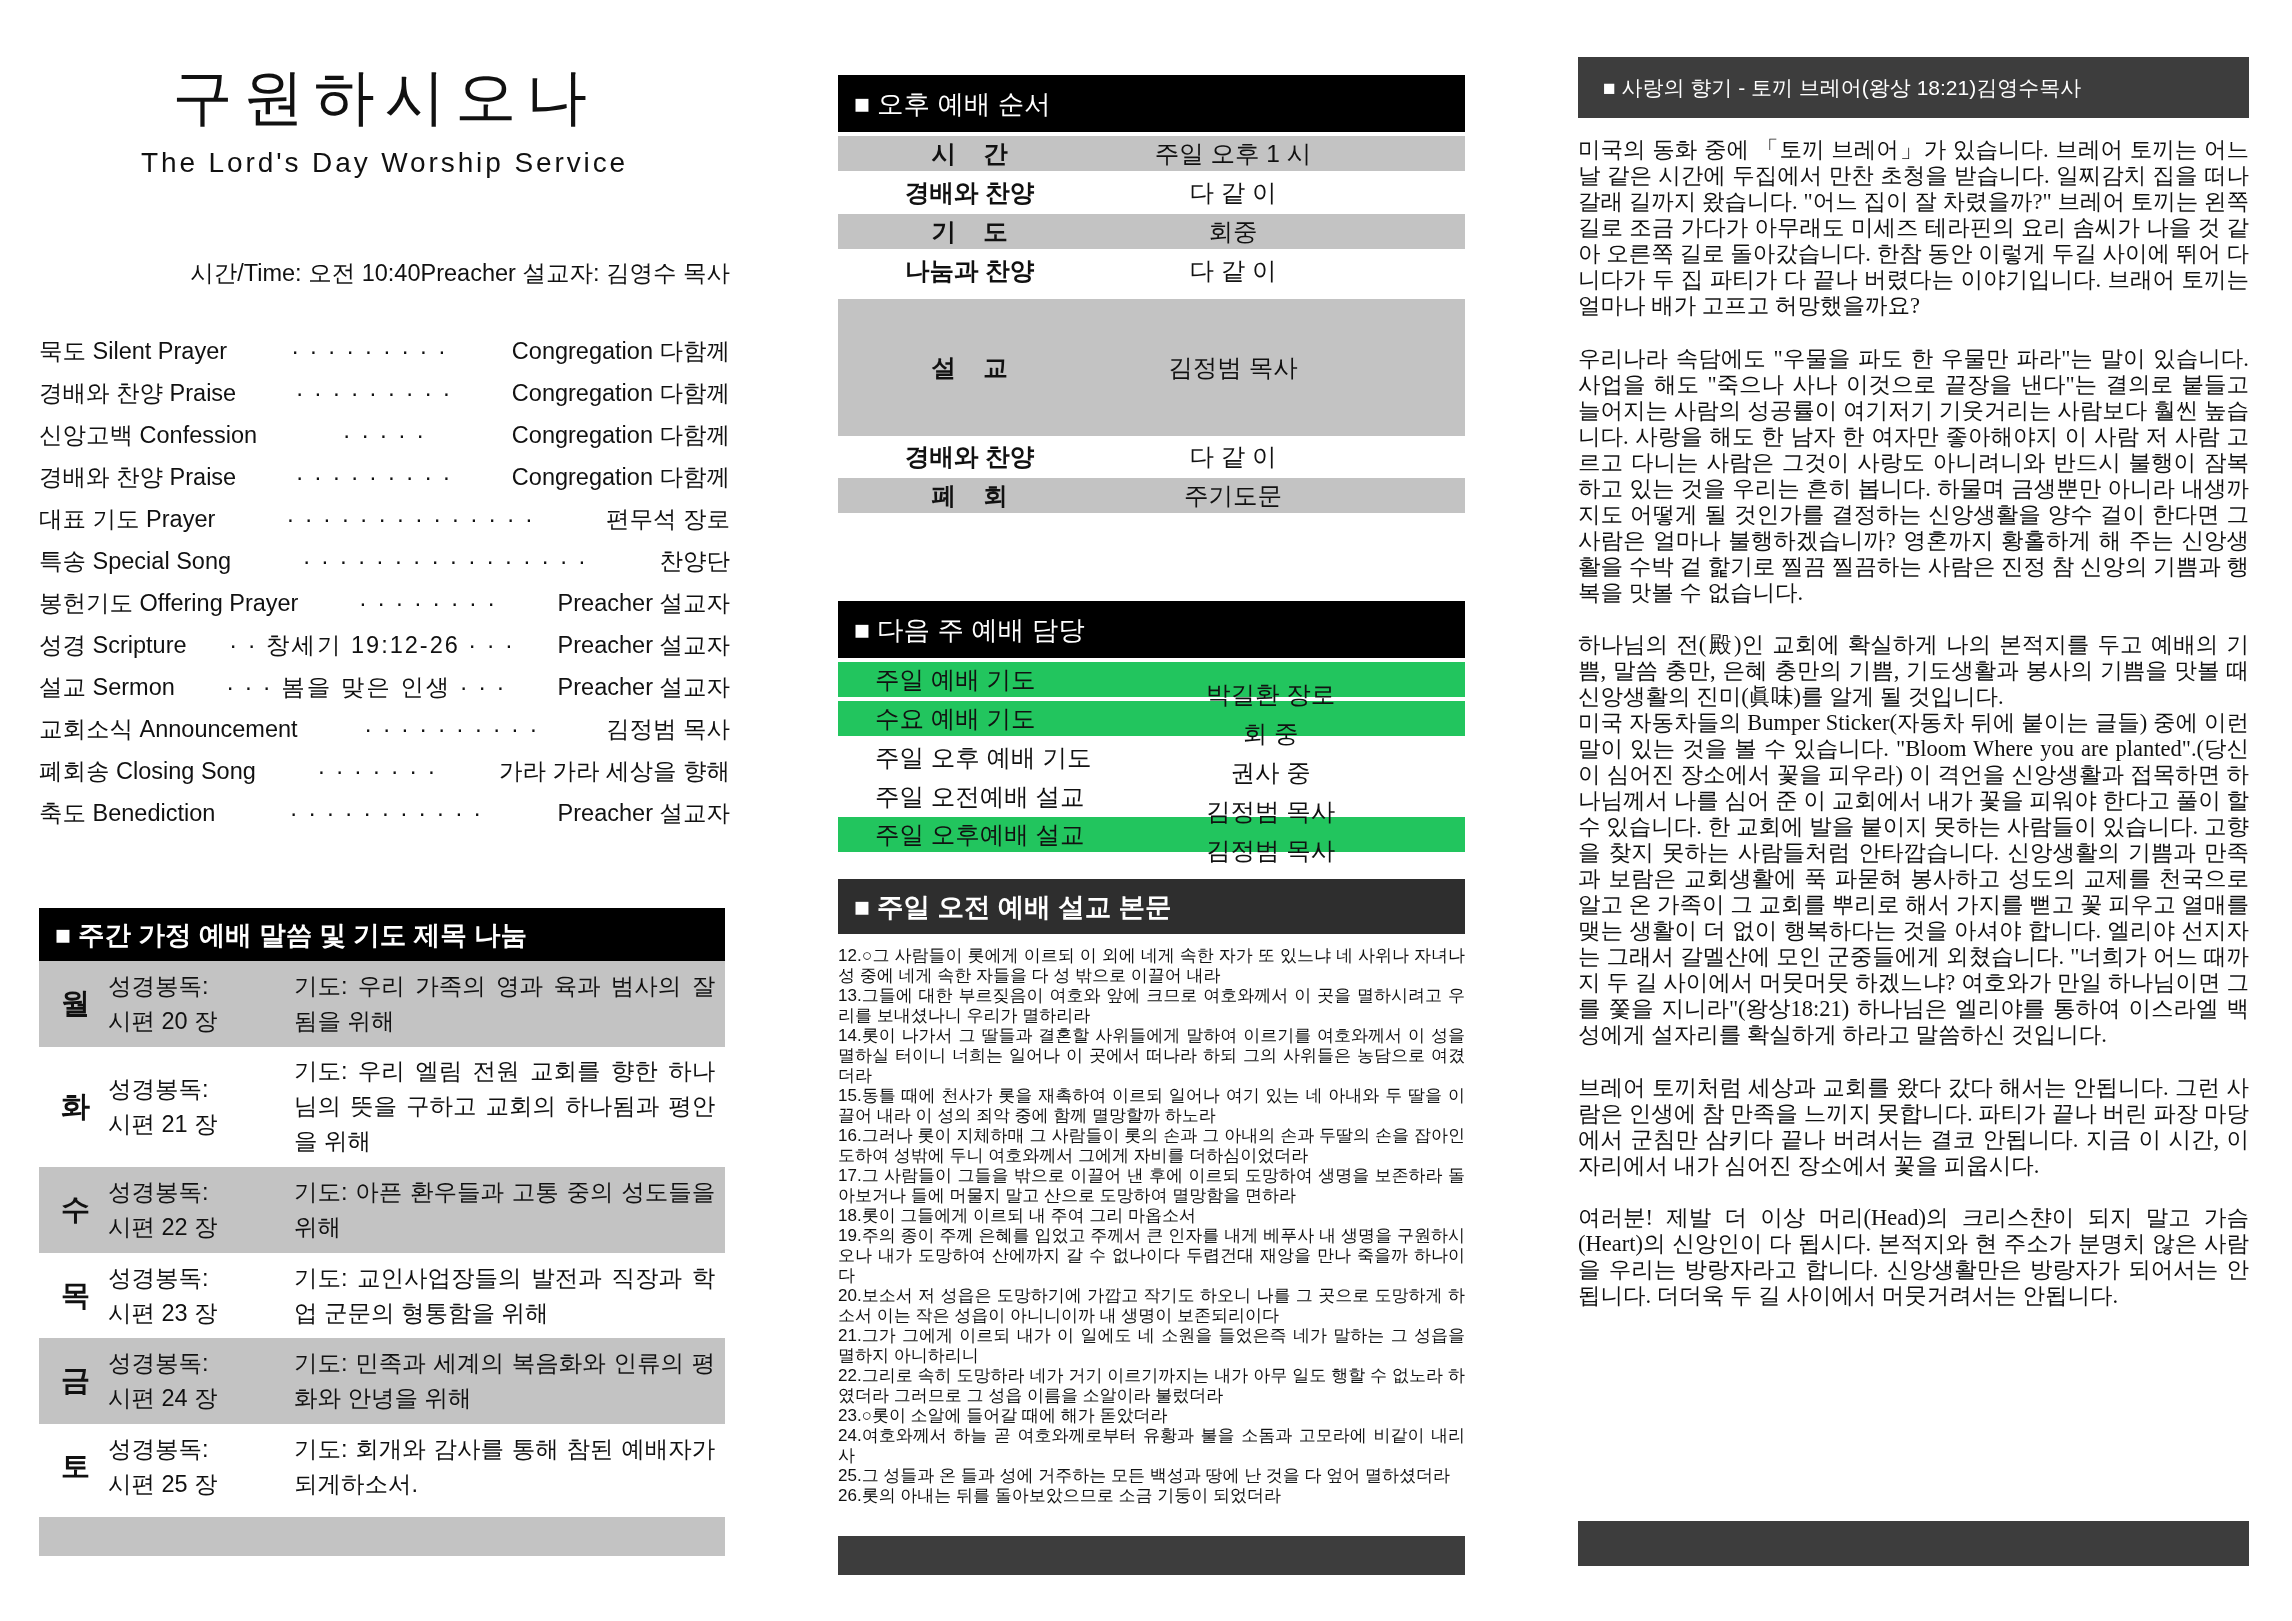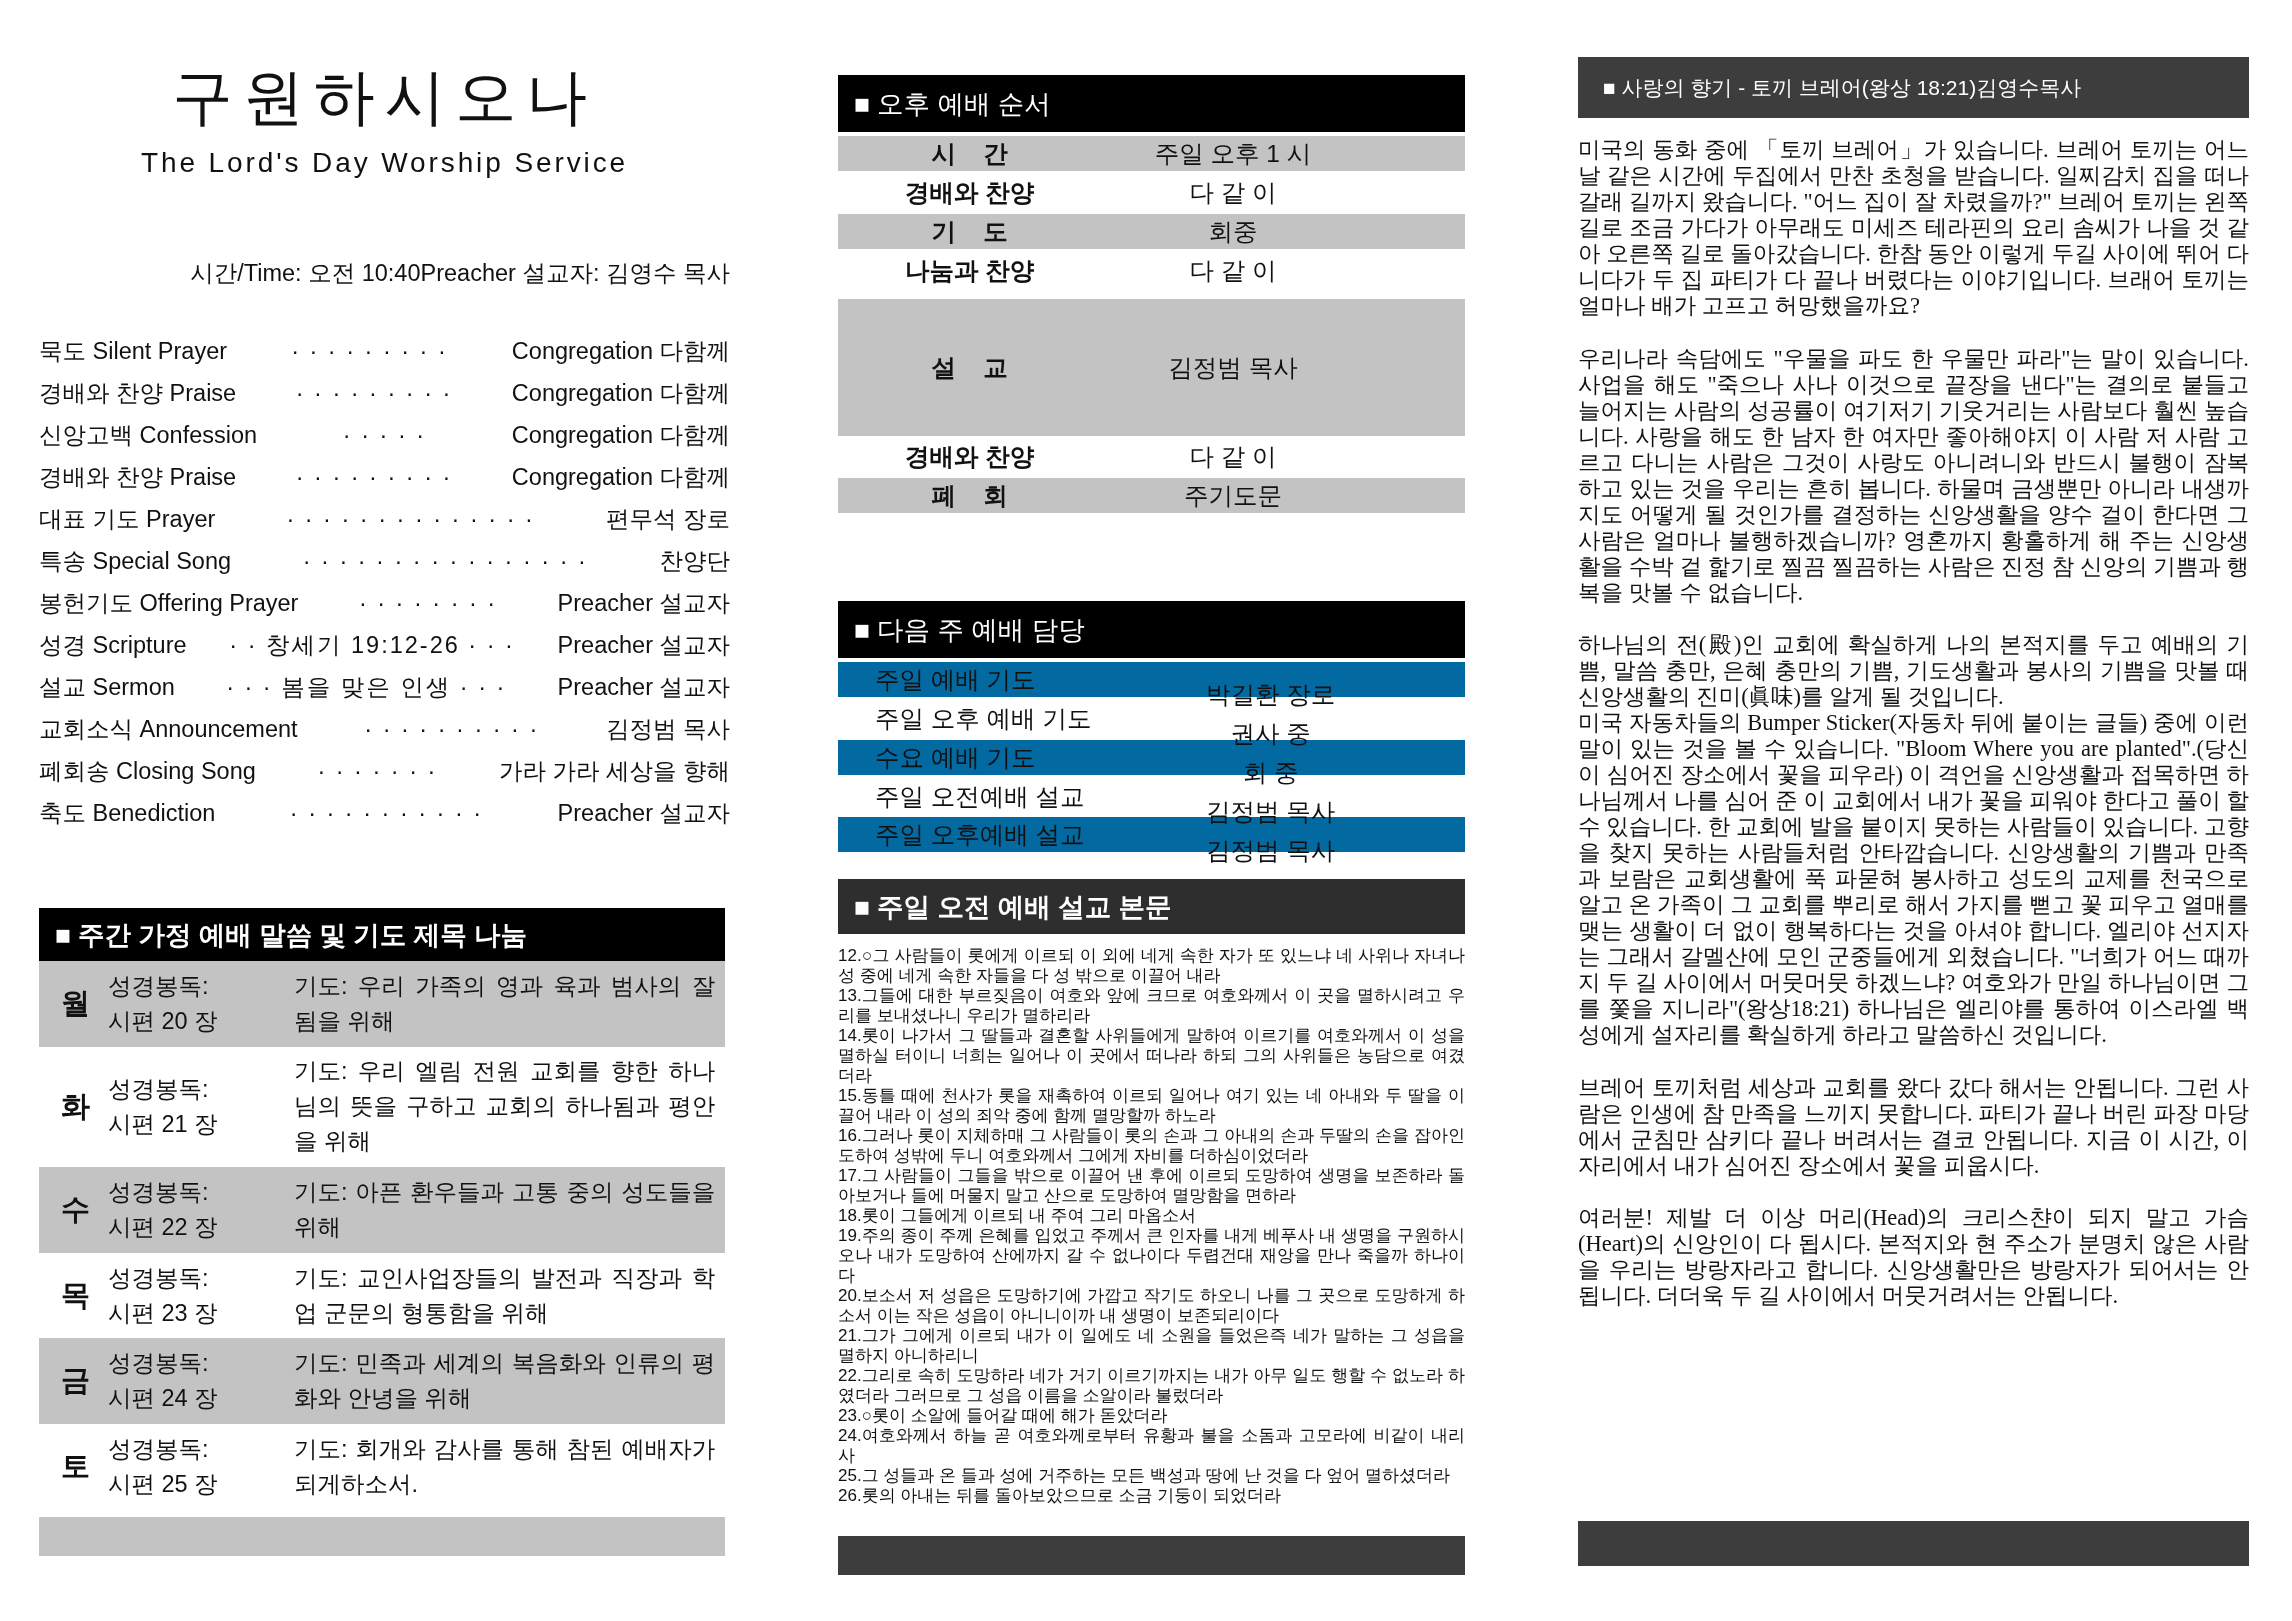--- a/index.html
+++ b/index.html
@@ -40,21 +40,21 @@
   .sec-sermon { position:absolute; top:863px; width:100%; }
   .mid-bar { background:#000; color:#fff; height:57px; display:flex; align-items:center;
              padding-left:15.7px; font-size:26.5px; }
   .mid-bar.darker { background:#2e2e2e; height:55px; font-weight:bold; }
   .af-row { display:flex; align-items:center; height:35px; margin-top:3.9px; font-size:24.5px; }
   .af-row.gray { background:#c3c3c3; }
   .af-row.tall { height:137px; margin-top:11px; }
   .af-label { width:42%; text-align:center; font-weight:bold; white-space:pre; }
   .af-value { width:42%; text-align:center; }
   .nw-row { display:flex; align-items:center; height:35px; margin-top:3.9px; font-size:24.5px; }
-  .nw-row.gray { background:#0369a1; }
+  .nw-row.gray { background:#22c55e; }
   .nw-label { width:48%; padding-left:37px; }
   .nw-value { width:42%; text-align:center;margin-top:31px; }
   .verses { margin-top:11.8px; }
   .verse { font-size:17px; line-height:20px; text-align:justify; }
   .mid-footer { position:absolute; top:1520px; width:100%; height:39px; background:#3d3d3d; }
 
   
   .col-right { position:absolute; left:1578px; top:0; width:671px; height:1621px; }
   .right-bar { position:absolute; top:57px; width:100%; height:61px; background:#3d3d3d;
                color:#fff; display:flex; align-items:center; padding-left:25px;
@@ -230,27 +230,27 @@
         <div class="af-value">주기도문</div>
       </div>
     </div>
 
     <div class="sec-next">
       <div class="mid-bar">■ 다음 주 예배 담당</div>
       <div class="nw-row gray">
         <div class="nw-label">주일 예배 기도</div>
         <div class="nw-value">박길환 장로</div>
       </div>
+      <div class="nw-row gray">
+        <div class="nw-label">수요 예배 기도</div>
+        <div class="nw-value">회 중</div>
+      </div>
       <div class="nw-row">
         <div class="nw-label">주일 오후 예배 기도</div>
         <div class="nw-value">권사 중</div>
-      </div>
-      <div class="nw-row gray">
-        <div class="nw-label">수요 예배 기도</div>
-        <div class="nw-value">회 중</div>
       </div>
       <div class="nw-row">
         <div class="nw-label">주일 오전예배 설교</div>
         <div class="nw-value">김정범 목사</div>
       </div>
       <div class="nw-row gray">
         <div class="nw-label">주일 오후예배 설교</div>
         <div class="nw-value">김정범 목사</div>
       </div>
     </div>

